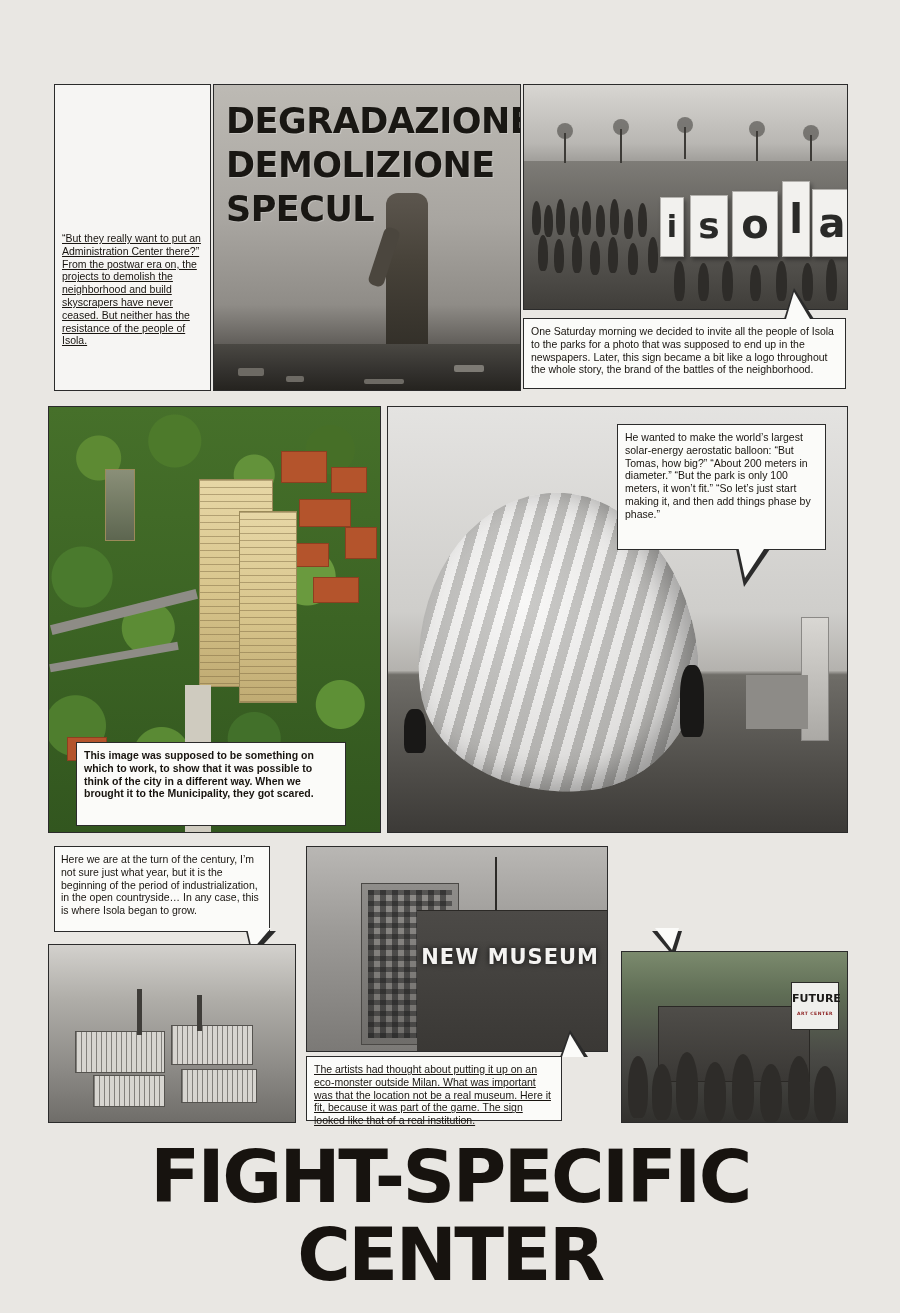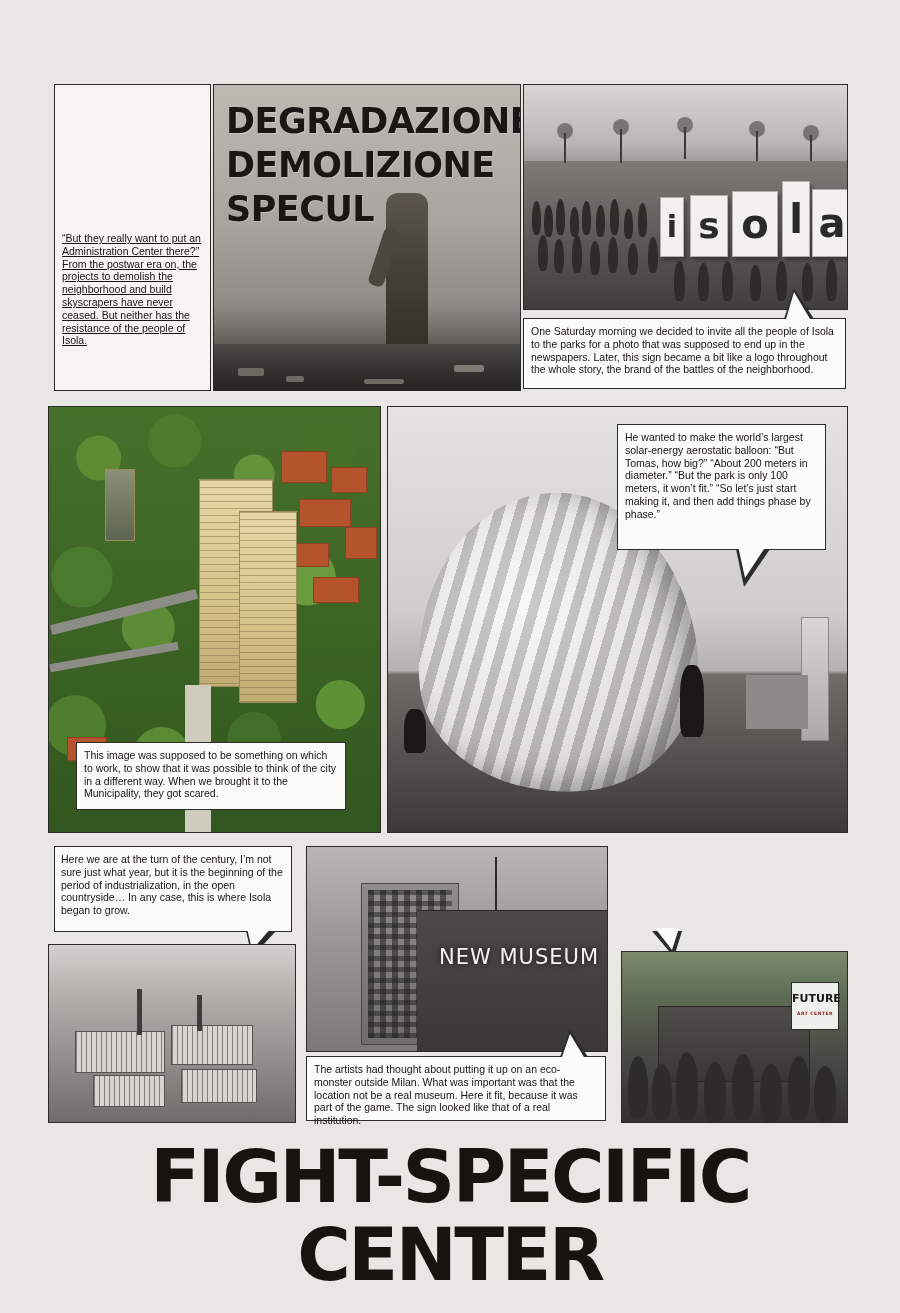--- a/index.html
+++ b/index.html
@@ -249,21 +249,21 @@
     left: 110px; bottom: 0;
     right: 0; height: 140px;
     background: linear-gradient(180deg,#4c4a47 0%, #3a3835 100%);
     border-top: 1px solid #2b2926;
   }
   .mus-sign {
     position: absolute;
     right: 8px;
     top: 98px;
     font-family: "DejaVu Sans", sans-serif;
-    font-weight: normal;
+    font-weight: bold;
     font-size: 21px;
     letter-spacing: 1px;
     color: #f4f3f1;
     text-shadow: 0 0 6px rgba(0,0,0,0.8);
   }
   .mus-mast {
     position: absolute;
     left: 188px; top: 10px;
     width: 2px; height: 120px;
     background: #2c2a27;
@@ -397,42 +397,42 @@
     <div class="tower" style="left:190px; top:104px; width:56px; height:190px;">
       <div class="tower-lines"></div>
     </div>
     <div class="tower" style="left:56px; top:62px; width:28px; height:70px; background:linear-gradient(180deg,#8a8f78,#5d6650);"></div>
 
     <div class="road" style="left:0; top:200px; width:150px; height:10px; transform:rotate(-14deg);"></div>
     <div class="road" style="left:136px; top:278px; width:26px; height:147px; background:#cfcbbf;"></div>
     <div class="road" style="left:0; top:246px; width:130px; height:8px; transform:rotate(-10deg);"></div>
   </div>
 
-  <div class="caption" style="left:76px; top:742px; width:270px; height:68px;">
+  <div class="caption" style="left:76px; top:742px; width:270px; height:84px;font-weight:bold;">
     <p>This image was supposed to be something on which to work, to show that it was possible to think of the city in a different way. When we brought it to the Municipality, they got scared.</p>
   </div>
 
   <div class="panel" style="left:387px; top:406px; width:459px; height:425px;">
     <div class="balloon-scene"></div>
     <div class="balloon-grass"></div>
     <div class="balloon-body"></div>
 
     <div class="silhouette" style="left:16px; top:302px; width:22px; height:44px;"></div>
     <div class="silhouette" style="left:292px; top:258px; width:24px; height:72px;"></div>
     <div class="skytower"></div>
     <div class="silhouette" style="left:358px; top:268px; width:62px; height:54px; background:#8d8b87; border-radius:0;"></div>
   </div>
 
   <div class="caption" style="left:617px; top:424px; width:209px; height:126px;">
     <p>He wanted to make the world’s largest solar-energy aerostatic balloon: “But Tomas, how big?” “About 200 meters in diameter.” “But the park is only 100 meters, it won’t fit.” “So let’s just start making it, and then add things phase by phase.”</p>
   </div>
   <div class="tail" style="left:736px; top:549px; border-left:8px solid transparent; border-right:26px solid transparent; border-top:38px solid #2b2b2b;"></div>
   <div class="tail" style="left:738px; top:546px; border-left:7px solid transparent; border-right:21px solid transparent; border-top:32px solid #fbfbf9;"></div>
 
-  <div class="caption" style="left:54px; top:846px; width:238px; height:86px;padding-left:6px;">
+  <div class="caption" style="left:54px; top:846px; width:216px; height:86px;padding-left:6px;">
     <p>Here we are at the turn of the century, I’m not sure just what year, but it is the beginning of the period of industrialization, in the open countryside… In any case, this is where Isola began to grow.</p>
   </div>
   <div class="tail" style="left:246px; top:931px; border-left:6px solid transparent; border-right:24px solid transparent; border-top:26px solid #2b2b2b;"></div>
   <div class="tail" style="left:247px; top:928px; border-left:5px solid transparent; border-right:19px solid transparent; border-top:22px solid #fbfbf9;"></div>
 
   <div class="panel" style="left:48px; top:944px; width:246px; height:177px;">
     <div class="factory"></div>
     <div class="fac-block" style="left:26px; top:86px; width:88px; height:40px;">
       <div class="fac-roofline"></div>
     </div>
@@ -452,21 +452,21 @@
   <div class="panel" style="left:306px; top:846px; width:300px; height:204px;">
     <div class="museum"></div>
     <div class="mus-tower">
       <div class="mus-windows"></div>
     </div>
     <div class="mus-mast"></div>
     <div class="mus-lowblock"></div>
     <div class="mus-sign">NEW  MUSEUM</div>
   </div>
 
-  <div class="caption" style="left:306px; top:1056px; width:300px; height:65px;">
+  <div class="caption" style="left:306px; top:1056px; width:256px; height:65px;text-decoration:underline;">
     <p>The artists had thought about putting it up on an eco-monster outside Milan. What was important was that the location not be a real museum. Here it fit, because it was part of the game. The sign looked like that of a real institution.</p>
   </div>
   <div class="tail" style="left:560px; top:1030px; border-left:10px solid transparent; border-right:18px solid transparent; border-bottom:27px solid #2b2b2b;"></div>
   <div class="tail" style="left:562px; top:1034px; border-left:8px solid transparent; border-right:14px solid transparent; border-bottom:23px solid #fbfbf9;"></div>
 
   <div class="tail" style="left:652px; top:931px; border-left:22px solid transparent; border-right:8px solid transparent; border-top:26px solid #2b2b2b;"></div>
   <div class="tail" style="left:655px; top:928px; border-left:17px solid transparent; border-right:7px solid transparent; border-top:22px solid #fbfbf9;"></div>
 
   <div class="panel" style="left:621px; top:951px; width:225px; height:170px;">
     <div class="protest"></div>

